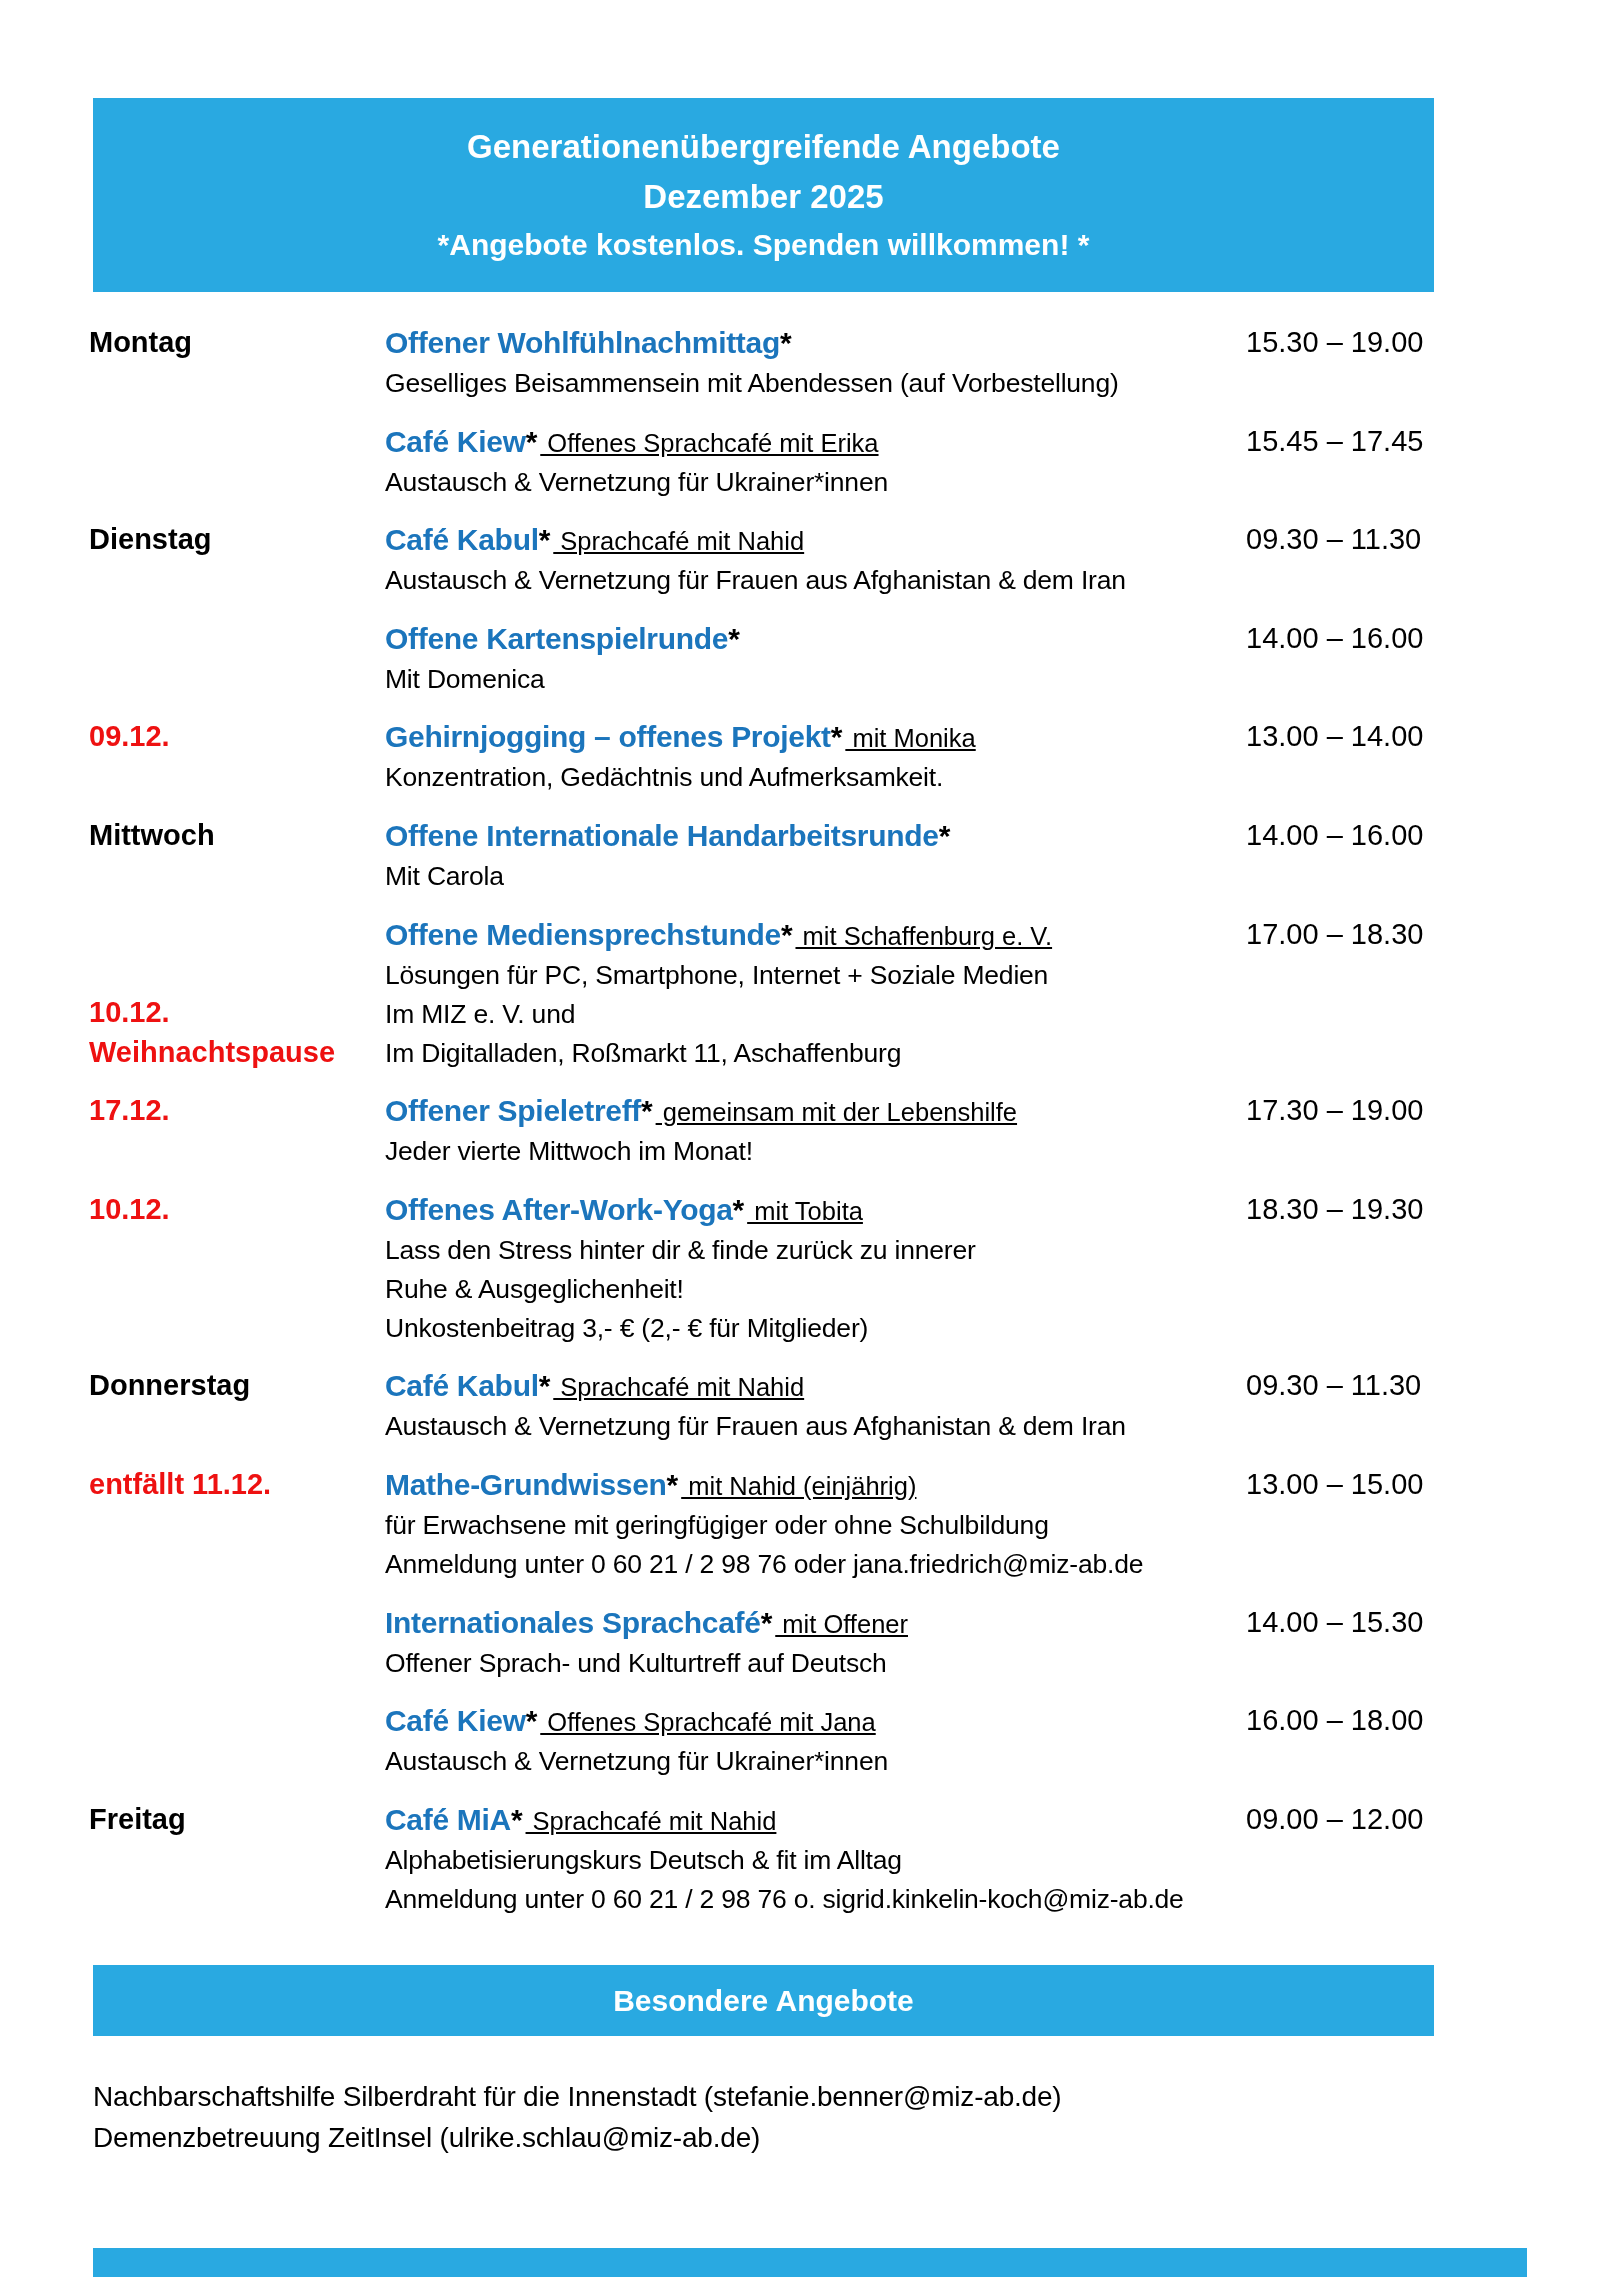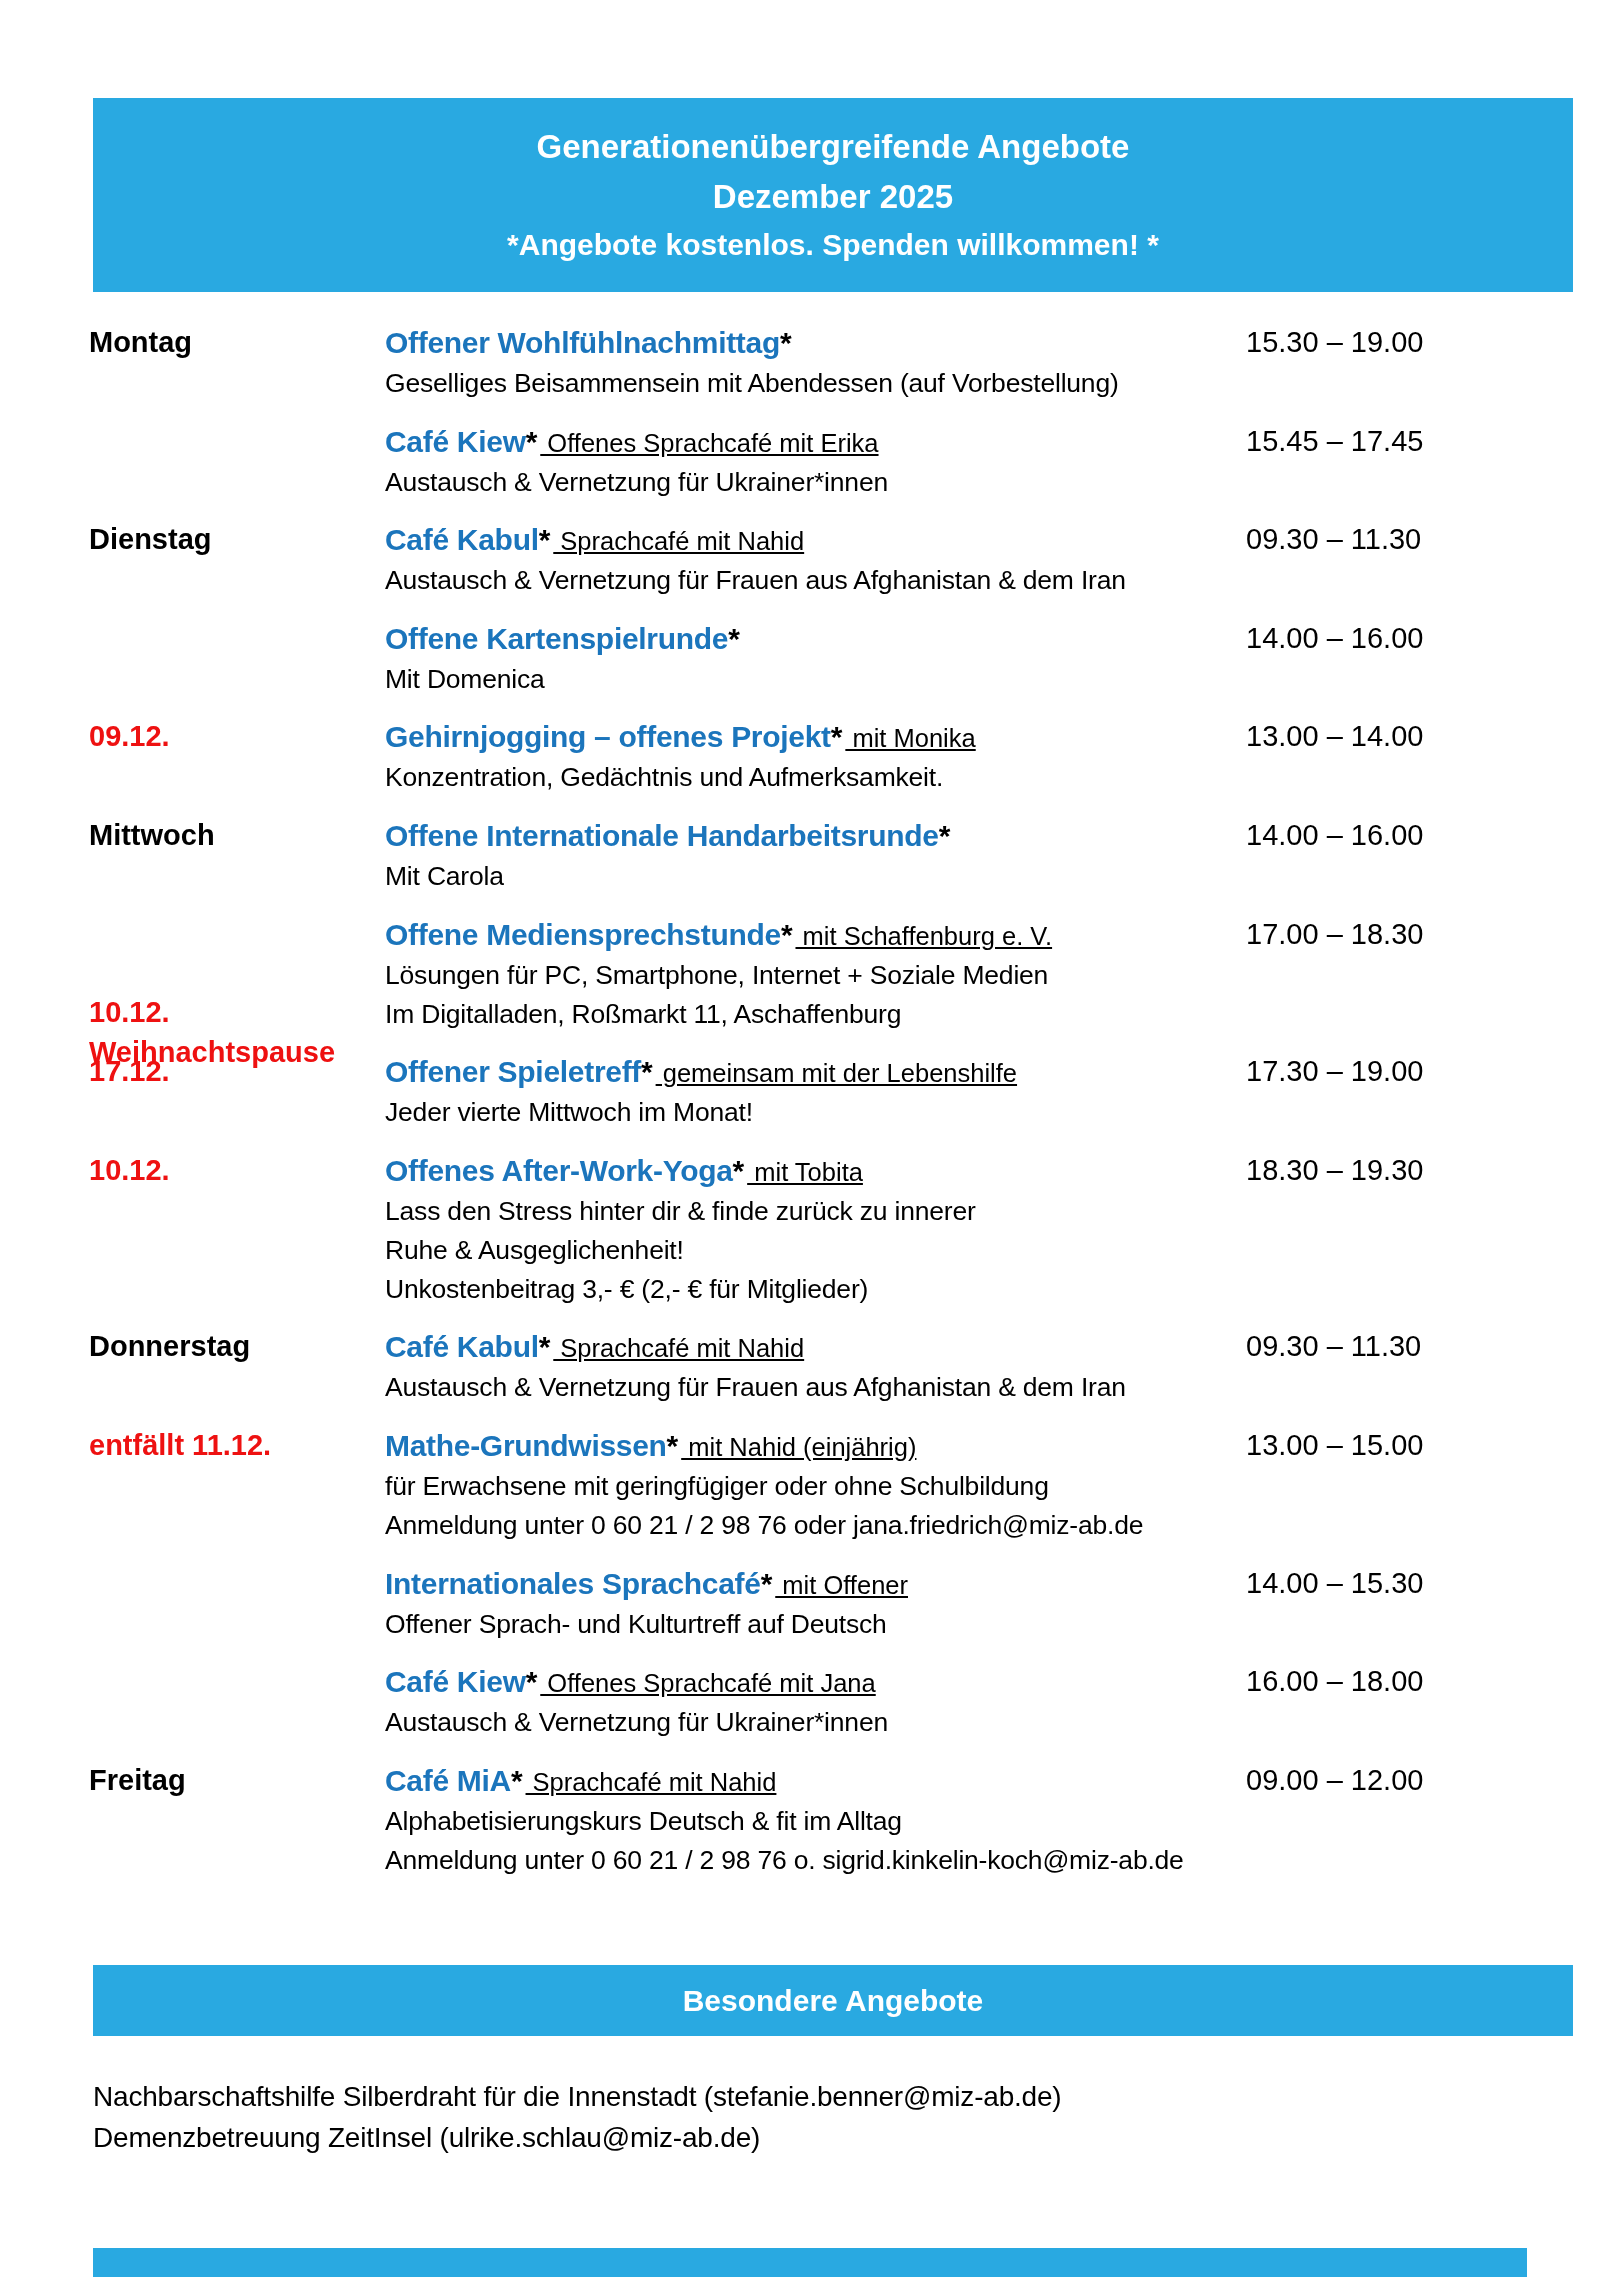--- a/index.html
+++ b/index.html
@@ -3,21 +3,21 @@
 <meta charset="utf-8">
 <style>
   * { margin:0; padding:0; box-sizing:border-box; }
   html,body { background:#ffffff; }
   body {
     width:1620px; height:2293px; position:relative;
     font-family:"Liberation Sans", sans-serif; color:#000;
     overflow:hidden;
   }
   .band {
-    position:absolute; left:93px; width:1480px;
+    position:absolute; left:93px; width:1341px;
     background:var(--bar-blue,#29A9E1); color:#fff; font-weight:bold; text-align:center;
   }
   .band.header {
     top:98px; height:194px;
     display:flex; flex-direction:column; justify-content:center; gap:13.7px;
   }
   .hl1, .hl2 { font-size:33px; line-height:1.1; }
   .hl3 { font-size:30px; line-height:1.1; }
   .content { position:absolute; left:89px; top:323px; width:1500px; }
   .entry { display:grid; grid-template-columns:296px 861px 277px; margin-bottom:18.6px; }
@@ -134,20 +134,21 @@
 
   <div class="entry">
     <div class="left-cell">
         <span class="left-label date" style="top: 78px;">10.12.</span>
         <span class="left-label date" style="top: 118px;">Weihnachtspause</span>
       </div>
     <div class="event-cell">
       <div class="title-line"><span class="title">Offene Mediensprechstunde</span><span class="star">*</span><span class="suffix"> mit Schaffenburg e. V.</span></div>
       <div class="desc-wrap">
           <div class="desc">Lösungen für PC, Smartphone, Internet + Soziale Medien</div>
+          <div class="desc">Im MIZ e. V. und</div>
           <div class="desc">Im Digitalladen, Roßmarkt 11, Aschaffenburg</div>
         </div>
     </div>
     <div class="time-cell">17.00 – 18.30</div>
   </div>
 
   <div class="entry">
     <div class="left-cell">
         <span class="left-label date" style="top: 0px;">17.12.</span>
       </div>

